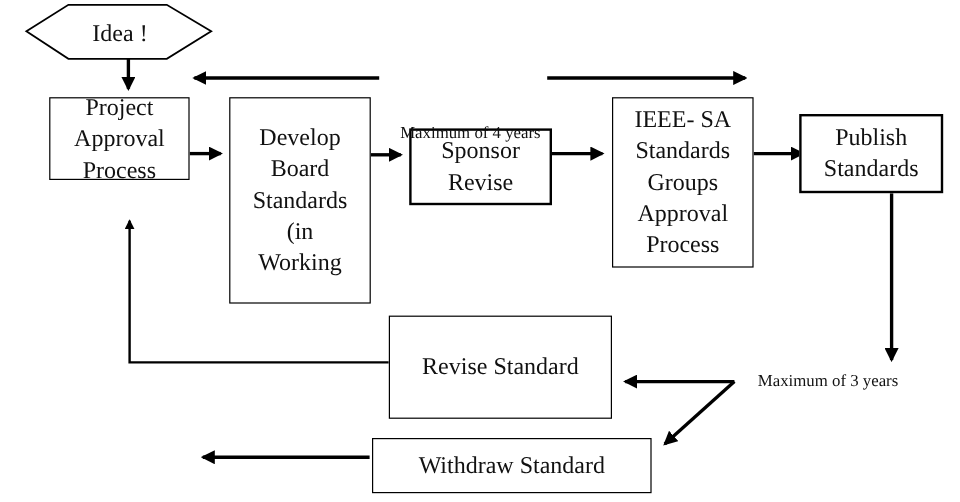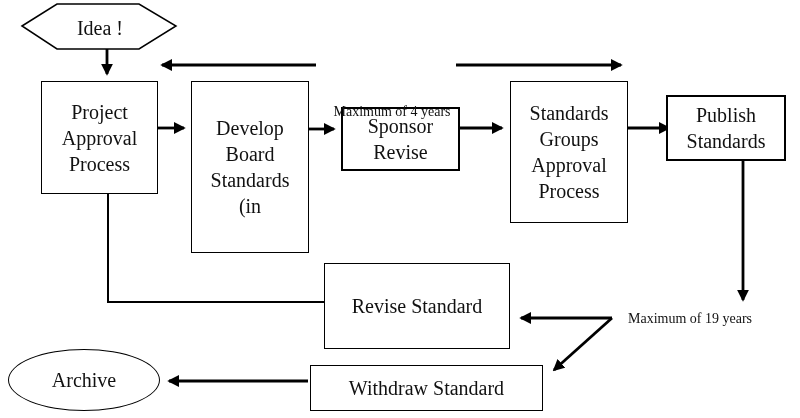--- a/index.html
+++ b/index.html
@@ -83,62 +83,61 @@
     <path d="M612,318 L521,318" stroke="#000000" stroke-width="2.8" fill="none" marker-end="url(#arrow)"></path>
     <path d="M612,318 L554,370" stroke="#000000" stroke-width="2.8" fill="none" marker-end="url(#arrow)"></path>
     <path d="M324,302 L108,302 L108,184" stroke="#000000" stroke-width="2" fill="none" marker-end="url(#arrow)"></path>
     <path d="M308,381 L169,381" stroke="#000000" stroke-width="2.8" fill="none" marker-end="url(#arrow)"></path>
   </svg>
 
   <div class="node hex-label" style="left:40px; top:10px; width:120px; height:36px;">
     <span>Idea !</span>
   </div>
 
-  <div class="node box" style="left:41px; top:81px; width:117px; height:113px;">
+  <div class="node box" style="left:41px; top:81px; width:117px; height:69px;">
     <span>Project</span>
     <span>Approval</span>
     <span>Process</span>
   </div>
 
   <div class="node box" style="left:191px; top:81px; width:118px; height:172px;">
     <span>Develop</span>
     <span>Board</span>
     <span>Standards</span>
     <span>(in</span>
+    <span>Working</span>
   </div>
 
   <div class="node box" style="left:341px; top:107px; width:119px; height:64px; border-width:2px;">
     <span>Sponsor</span>
     <span>Revise</span>
   </div>
 
   <div class="node box" style="left:510px; top:81px; width:118px; height:142px;">
+    <span>IEEE- SA</span>
     <span>Standards</span>
     <span>Groups</span>
     <span>Approval</span>
     <span>Process</span>
   </div>
 
   <div class="node box" style="left:666px; top:95px; width:120px; height:66px; border-width:2px;">
     <span>Publish</span>
     <span>Standards</span>
   </div>
 
   <div class="node box" style="left:324px; top:263px; width:186px; height:86px;">
     <span>Revise Standard</span>
   </div>
 
   <div class="node box" style="left:310px; top:365px; width:233px; height:46px;">
     <span>Withdraw Standard</span>
   </div>
 
-  <div class="node ellipse" style="left:8px; top:349px; width:152px; height:62px;">
-    <span>Archive</span>
-  </div>
 
   <div class="note" style="left:392px; top:80px;margin-top:32px;">
     <span>Maximum of 4 years</span>
   </div>
   <div class="note" style="left:690px; top:319px;">
-    <span>Maximum of 19 years</span>
+    <span>Maximum of 3 years</span>
   </div>
 
 </div>
 
 </body></html>

